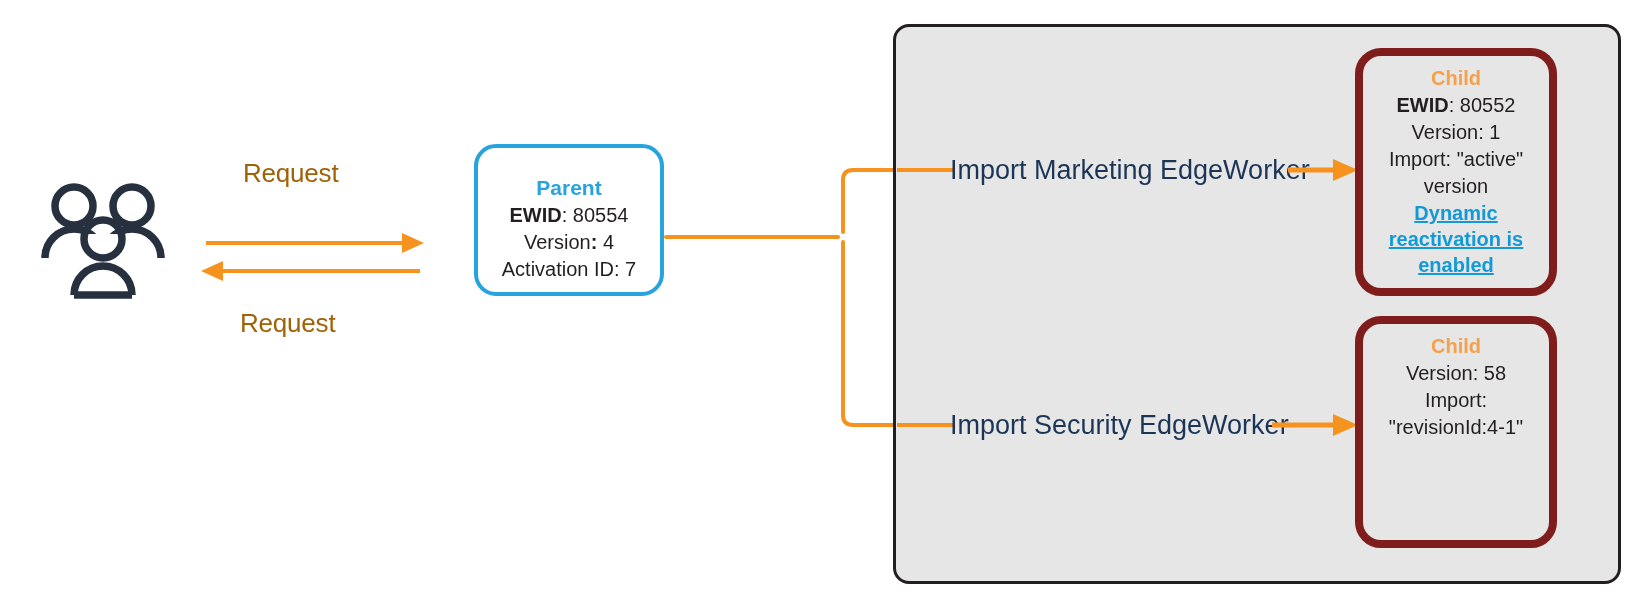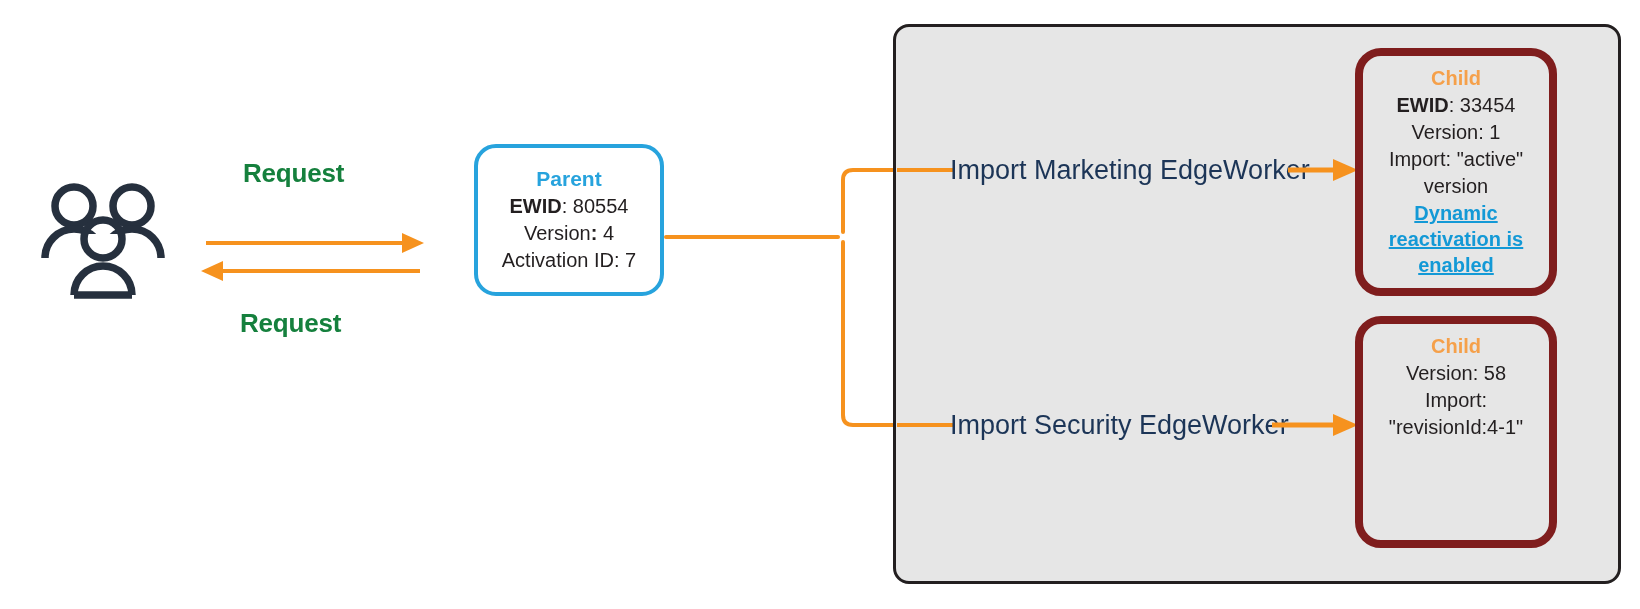--- a/index.html
+++ b/index.html
@@ -23,23 +23,23 @@
     position: absolute;
     left: 38px;
     top: 182px;
     width: 130px;
     height: 125px;
   }
 
   
   .flow-label {
     position: absolute;
-    font-weight: bold;
+    font-weight: normal;
     font-size: 26px;
-    color: #15803d;
+    color: #a16207;
     letter-spacing: -0.2px;
     white-space: nowrap;
   }
   #request-label { left: 243px; top: 158px; }
   #response-label { left: 240px; top: 308px; }
 
   .arrow-svg { position: absolute; }
   #request-arrow  { left: 200px; top: 228px; }
   #response-arrow { left: 200px; top: 256px; }
 
@@ -47,21 +47,21 @@
   #parent-box {
     position: absolute;
     left: 474px;
     top: 144px;
     width: 190px;
     height: 152px;
     border: 4px solid #27A3DD;
     border-radius: 22px;
     background: #ffffff;
     text-align: center;
-    padding-top: 17px;
+    padding-top: 26px;
     box-sizing: border-box;
   }
   .box-line {
     font-size: 20px;
     color: #231f20;
     line-height: 27px;
     white-space: nowrap;
   }
   .box-title-blue {
     font-size: 21px;
@@ -203,21 +203,21 @@
   <div class="import-label" id="import-label-0">Import Marketing EdgeWorker</div>
 
   <svg class="arrow-svg" style="left:1288px; top:155px;" width="70" height="30" viewBox="0 0 70 30" xmlns="http://www.w3.org/2000/svg">
     <line x1="0" y1="15" x2="48" y2="15" stroke="#F6921E" stroke-width="5"></line>
     <polygon points="45,4 70,15 45,26" fill="#F6921E"></polygon>
   </svg>
 
   <div class="child-box" id="child-box-0">
     <div class="box-title-orange">Child</div>
     <div class="box-line">
-      <span class="b">EWID</span><span>: </span><span>33454</span>
+      <span class="b">EWID</span><span>: </span><span>80552</span>
     </div>
     <div class="box-line">Version: 1</div>
     <div class="box-line">Import: "active"</div>
     <div class="box-line">version</div>
     <div class="box-note-blue">Dynamic reactivation is enabled</div>
   </div>
 
   <svg class="arrow-svg" style="left:897px; top:410px;" width="60" height="30" viewBox="0 0 60 30" xmlns="http://www.w3.org/2000/svg">
     <line x1="0" y1="15" x2="58" y2="15" stroke="#F6921E" stroke-width="4"></line>
   </svg>

